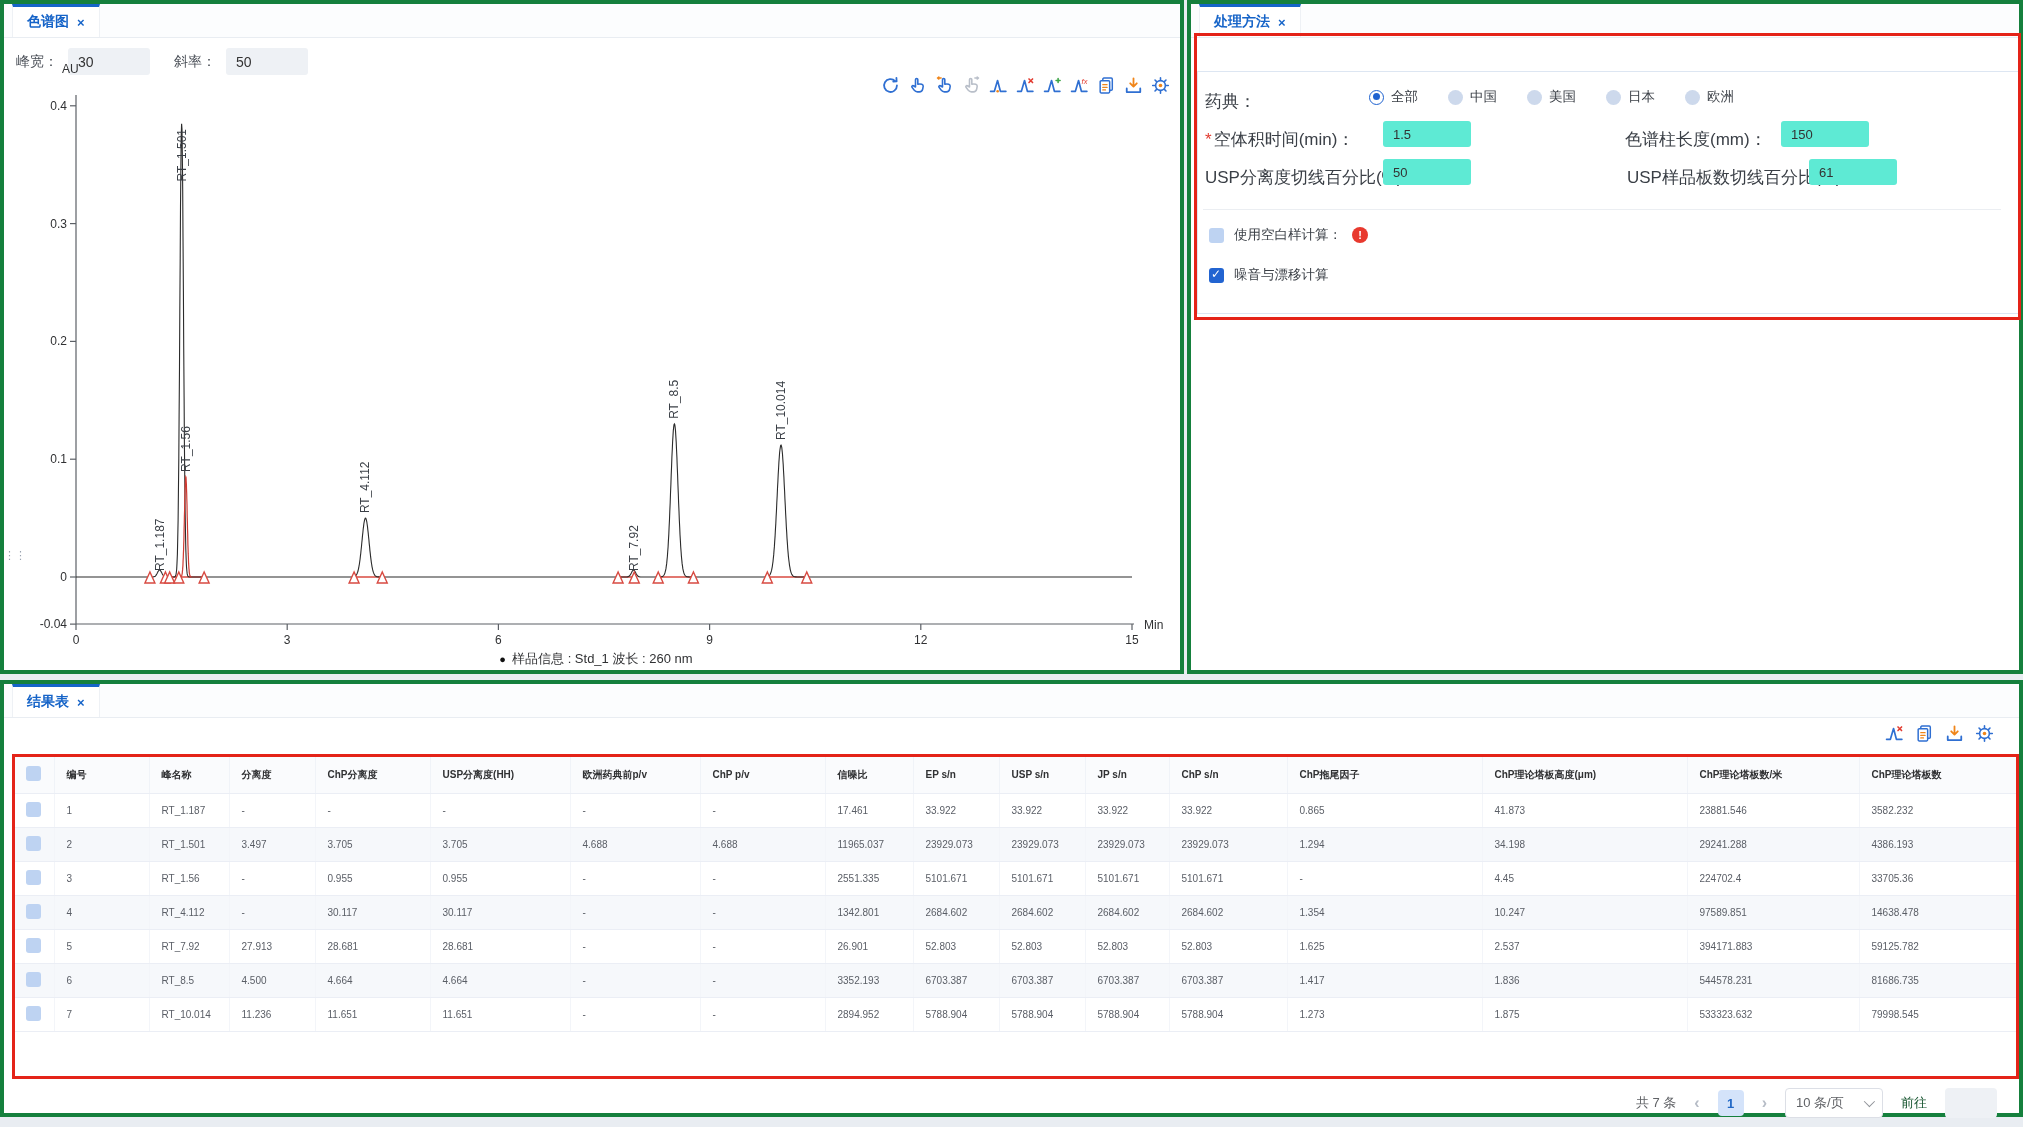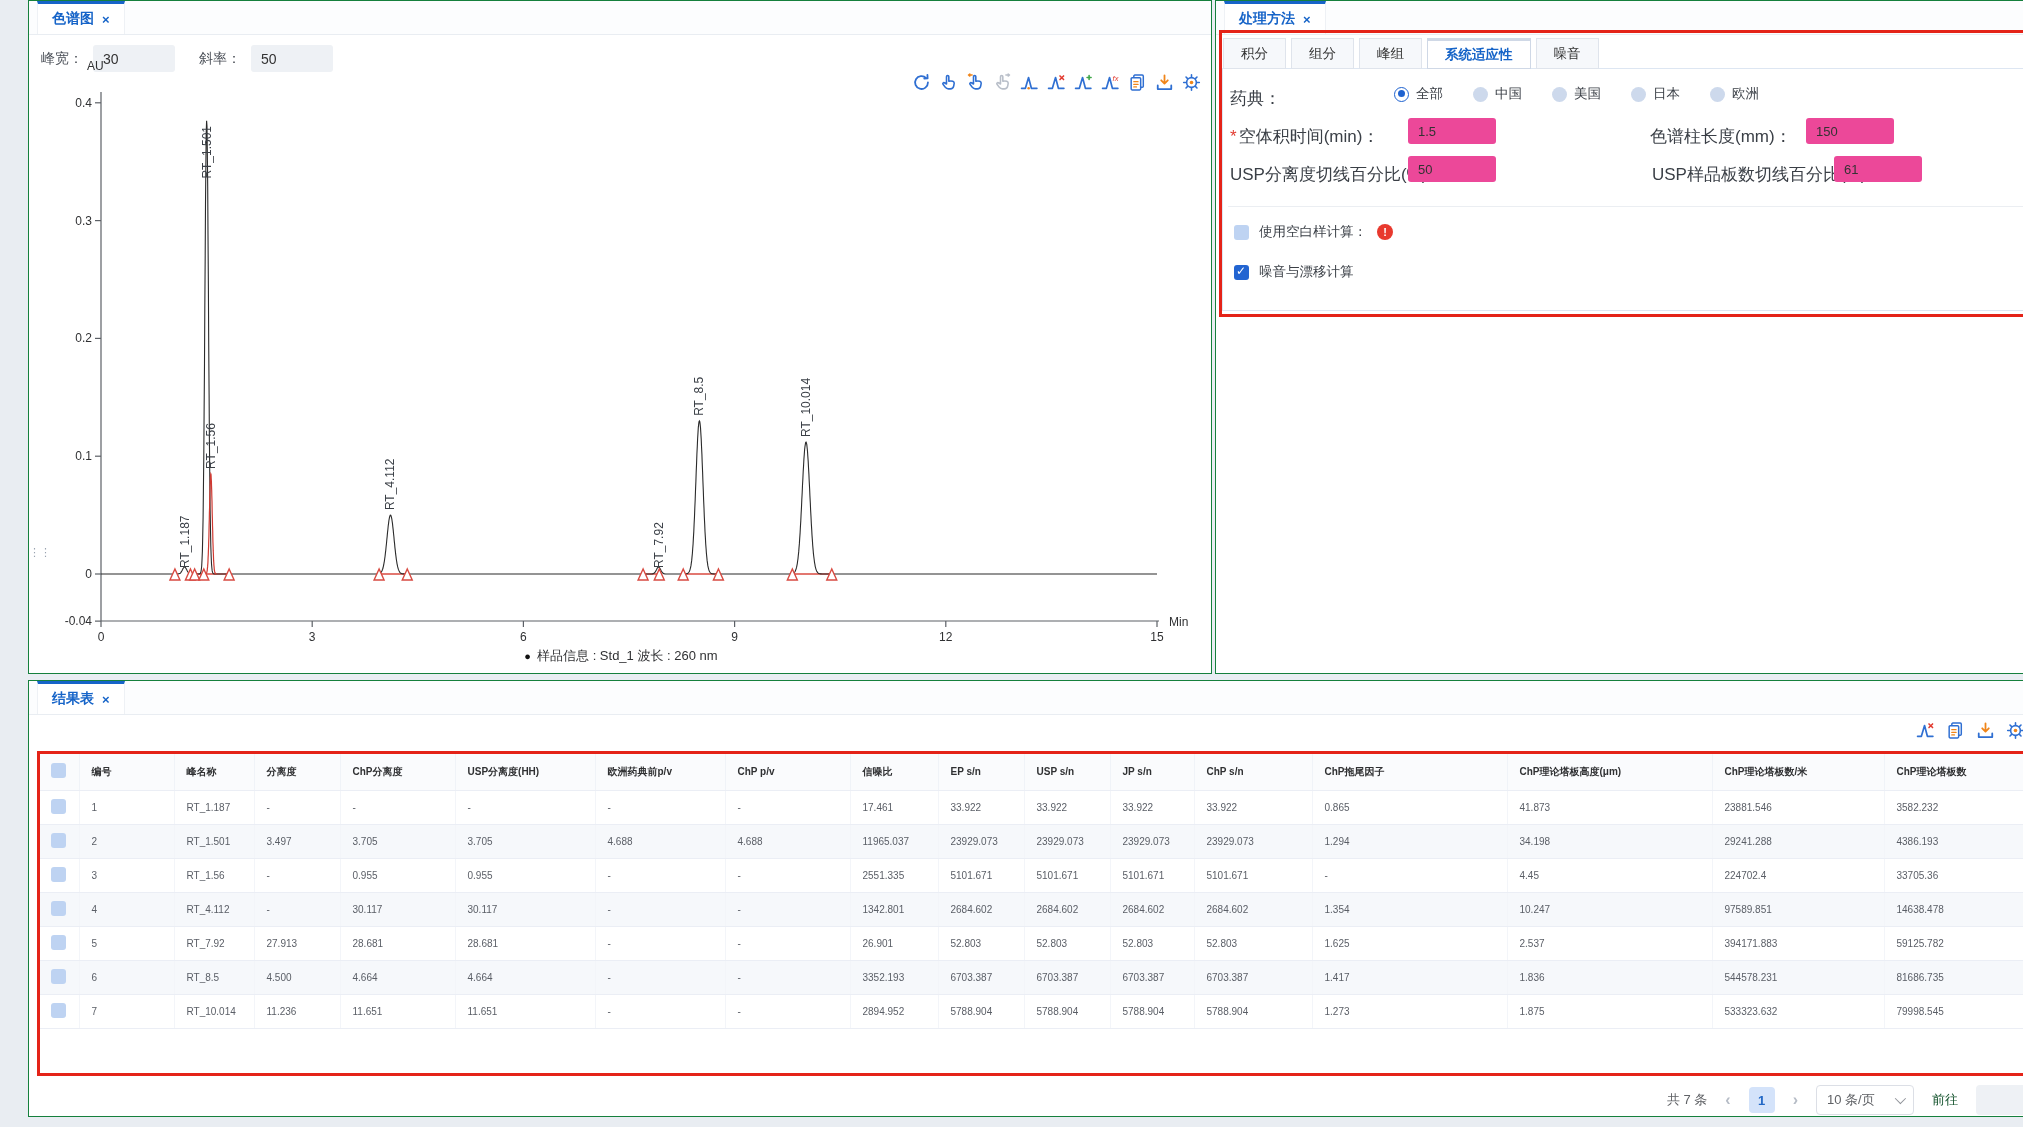--- a/index.html
+++ b/index.html
@@ -1,17 +1,17 @@
 <!DOCTYPE html>
 <html><head>
 <meta charset="utf-8">
 <style>
   html,body{margin:0;padding:0;background:#e9edf2;}
   .page{position:relative;width:2023px;height:1127px;background:#e9edf2;font-family:"Liberation Sans","DejaVu Sans",sans-serif;overflow:hidden;}
-  .panel{position:absolute;background:#fff;border:1px solid #15803d;box-sizing:border-box;margin-left:28px;}
+  .panel{position:absolute;background:#fff;border:4px solid #15803d;box-sizing:border-box;}
   .panel-chrom{left:0;top:0;width:1184px;height:674px;}
   .panel-method{left:1187px;top:0;width:836px;height:674px;}
   .panel-results{left:0;top:680px;width:2023px;height:437px;}
   .tabbar{height:33px;background:#fcfdfe;border-bottom:1px solid #e9edf2;display:flex;}
   .wtab{margin-left:8px;display:inline-flex;align-items:center;gap:8px;padding:0 14px;border-top:3px solid #1664c8;background:#fff;color:#1664c8;font-weight:700;font-size:14px;border-left:1px solid #eef1f5;border-right:1px solid #eef1f5;box-sizing:border-box;}
   .tab-close{color:#1664c8;font-weight:700;font-size:13px;cursor:pointer;line-height:1;}
   .ctrl-row{position:absolute;top:44px;left:12px;display:flex;align-items:center;gap:10px;font-size:14px;color:#4a4f57;}
   .ginput{width:82px;height:27px;background:#eef1f5;border:none;border-radius:3px;padding:0 10px;font-size:14px;color:#333;font-family:inherit;box-sizing:border-box;}
   .chart-toolbar{position:absolute;top:72px;right:10px;display:flex;gap:8px;z-index:5;}
   .tbicon{width:19px;height:19px;display:inline-block;cursor:pointer;}
@@ -19,21 +19,21 @@
   .legend-dot{font-size:11px;margin-right:6px;color:#111;}
   .page-grip{position:absolute;left:0px;top:548px;color:#9aa3b0;font-size:11px;line-height:6px;width:8px;}
   
   .hlbox{position:absolute;border:3px solid #e42318;box-sizing:border-box;pointer-events:none;z-index:20;}
   
   .mtabs{position:absolute;left:7px;top:37px;display:flex;z-index:3;}
   .mtab{height:31px;padding:0 17px;display:flex;align-items:center;border:1px solid #dfe4ec;background:#f6f8fb;font-size:13.5px;color:#333;margin-right:5px;cursor:pointer;box-sizing:border-box;}
   .mtab.active{background:#fff;color:#1664c8;font-weight:700;border-top:3px solid #1664c8;border-color:#cfd8e6;}
   .method-card{position:absolute;left:6px;top:67px;width:822px;height:243px;border:1px solid #dde6f2;background:#fff;box-sizing:border-box;}
   .f-label{position:absolute;font-size:17px;color:#3a3f46;white-space:nowrap;}
-  .f-input{position:absolute;width:88px;height:26px;background:#ec4899;border:none;border-radius:3px;padding:8px 10px;font-size:13px;color:#333;font-family:inherit;box-sizing:border-box;}
+  .f-input{position:absolute;width:88px;height:26px;background:#5eead4;border:none;border-radius:3px;padding:8px 10px;font-size:13px;color:#333;font-family:inherit;box-sizing:border-box;}
   .req-star{color:#e23b30;margin-right:2px;}
   .radio-group{position:absolute;left:178px;top:84px;display:flex;align-items:center;gap:30px;}
   .radio-opt{display:flex;align-items:center;gap:7px;font-size:13.5px;color:#3a3f46;cursor:pointer;}
   .radio{width:15px;height:15px;border-radius:50%;background:#cdd9ec;display:inline-block;position:relative;box-sizing:border-box;flex:none;}
   .radio.checked{background:#fff;border:1.5px solid #1e62d0;}
   .radio.checked::after{content:"";position:absolute;left:2.6px;top:2.6px;width:7px;height:7px;border-radius:50%;background:#1e62d0;}
   .divider{position:absolute;left:12px;top:205px;width:798px;border-top:1px solid #ebeef2;}
   .cb-row{position:absolute;display:flex;align-items:center;gap:10px;font-size:13.5px;color:#3a3f46;}
   .cbx{width:15px;height:15px;border-radius:3px;background:#bed3f2;display:inline-block;position:relative;cursor:pointer;flex:none;}
   .cbx.checked{background:#2264d1;}
@@ -189,27 +189,20 @@
     <div class="page-grip">⋮⋮</div>
   </div>
 
   <div class="panel panel-method">
     <div class="tabbar">
       <div class="wtab">
         <span>处理方法</span>
         <span class="tab-close">×</span>
       </div>
     </div>
-    <div class="mtabs" id="method-tabs">
-        <div class="mtab">积分</div>
-        <div class="mtab">组分</div>
-        <div class="mtab">峰组</div>
-        <div class="mtab active">系统适应性</div>
-        <div class="mtab">噪音</div>
-      </div>
     <div class="method-card"></div>
 
     <span class="f-label" style="left:14px;top:86px;">药典：</span>
     <div class="radio-group" id="pharma-radios">
         <span class="radio-opt">
           <span class="radio checked"></span>
           <span>全部</span>
         </span>
         <span class="radio-opt">
           <span class="radio"></span>

